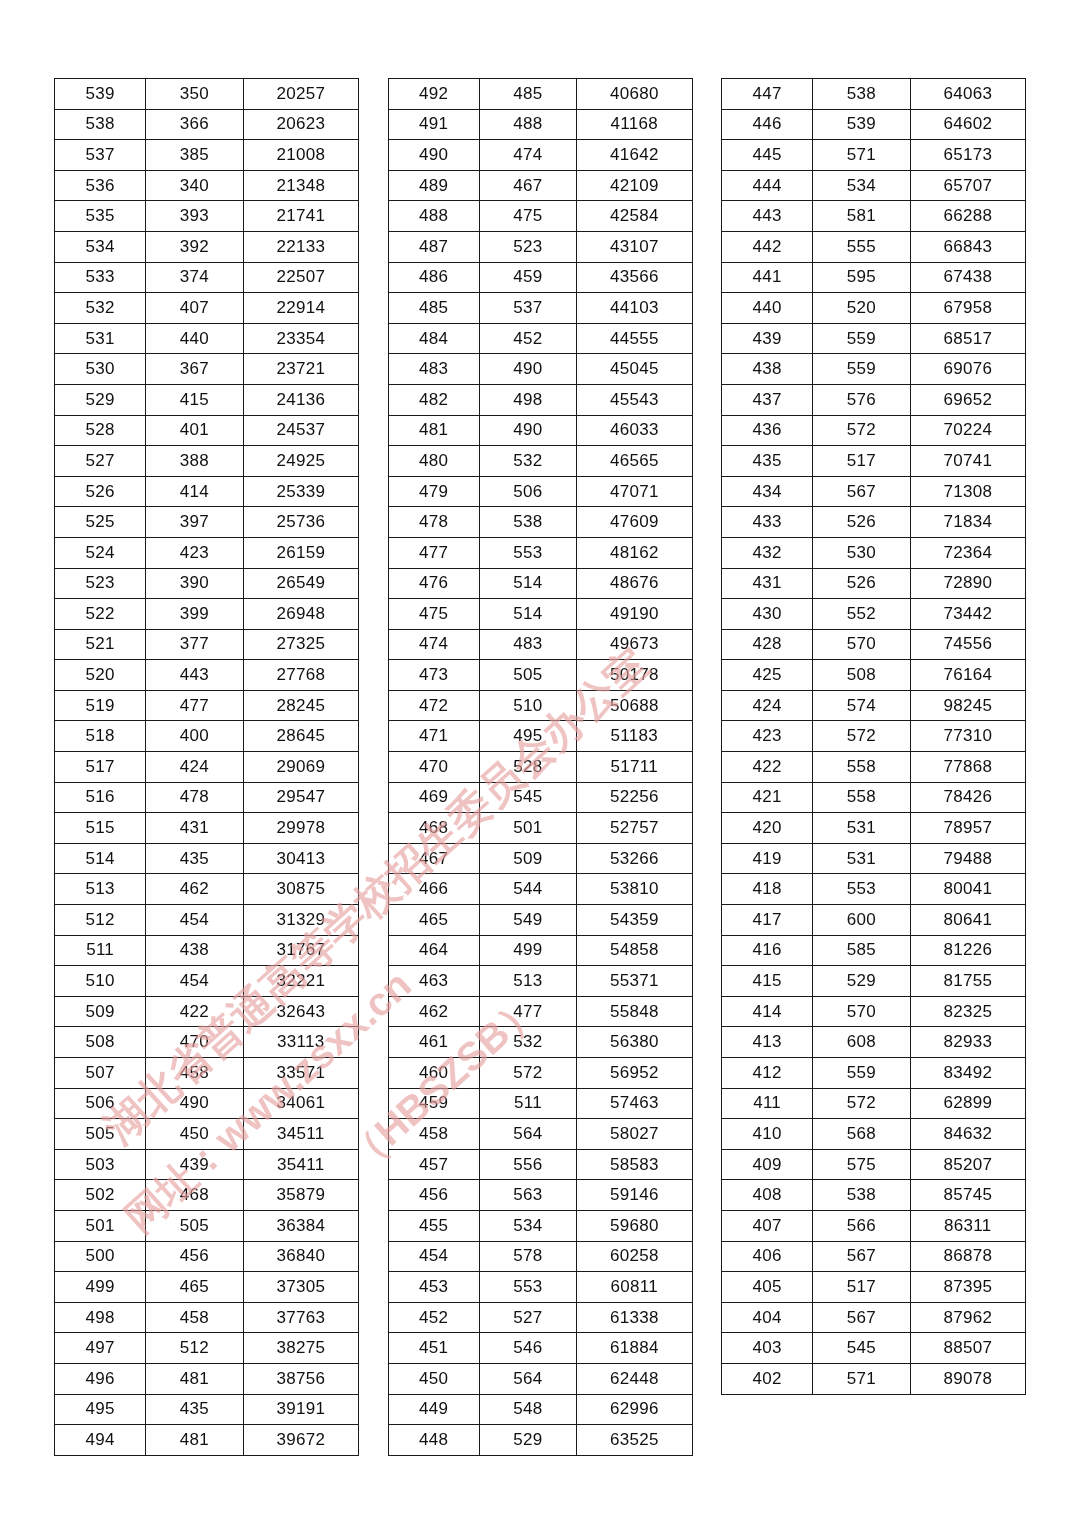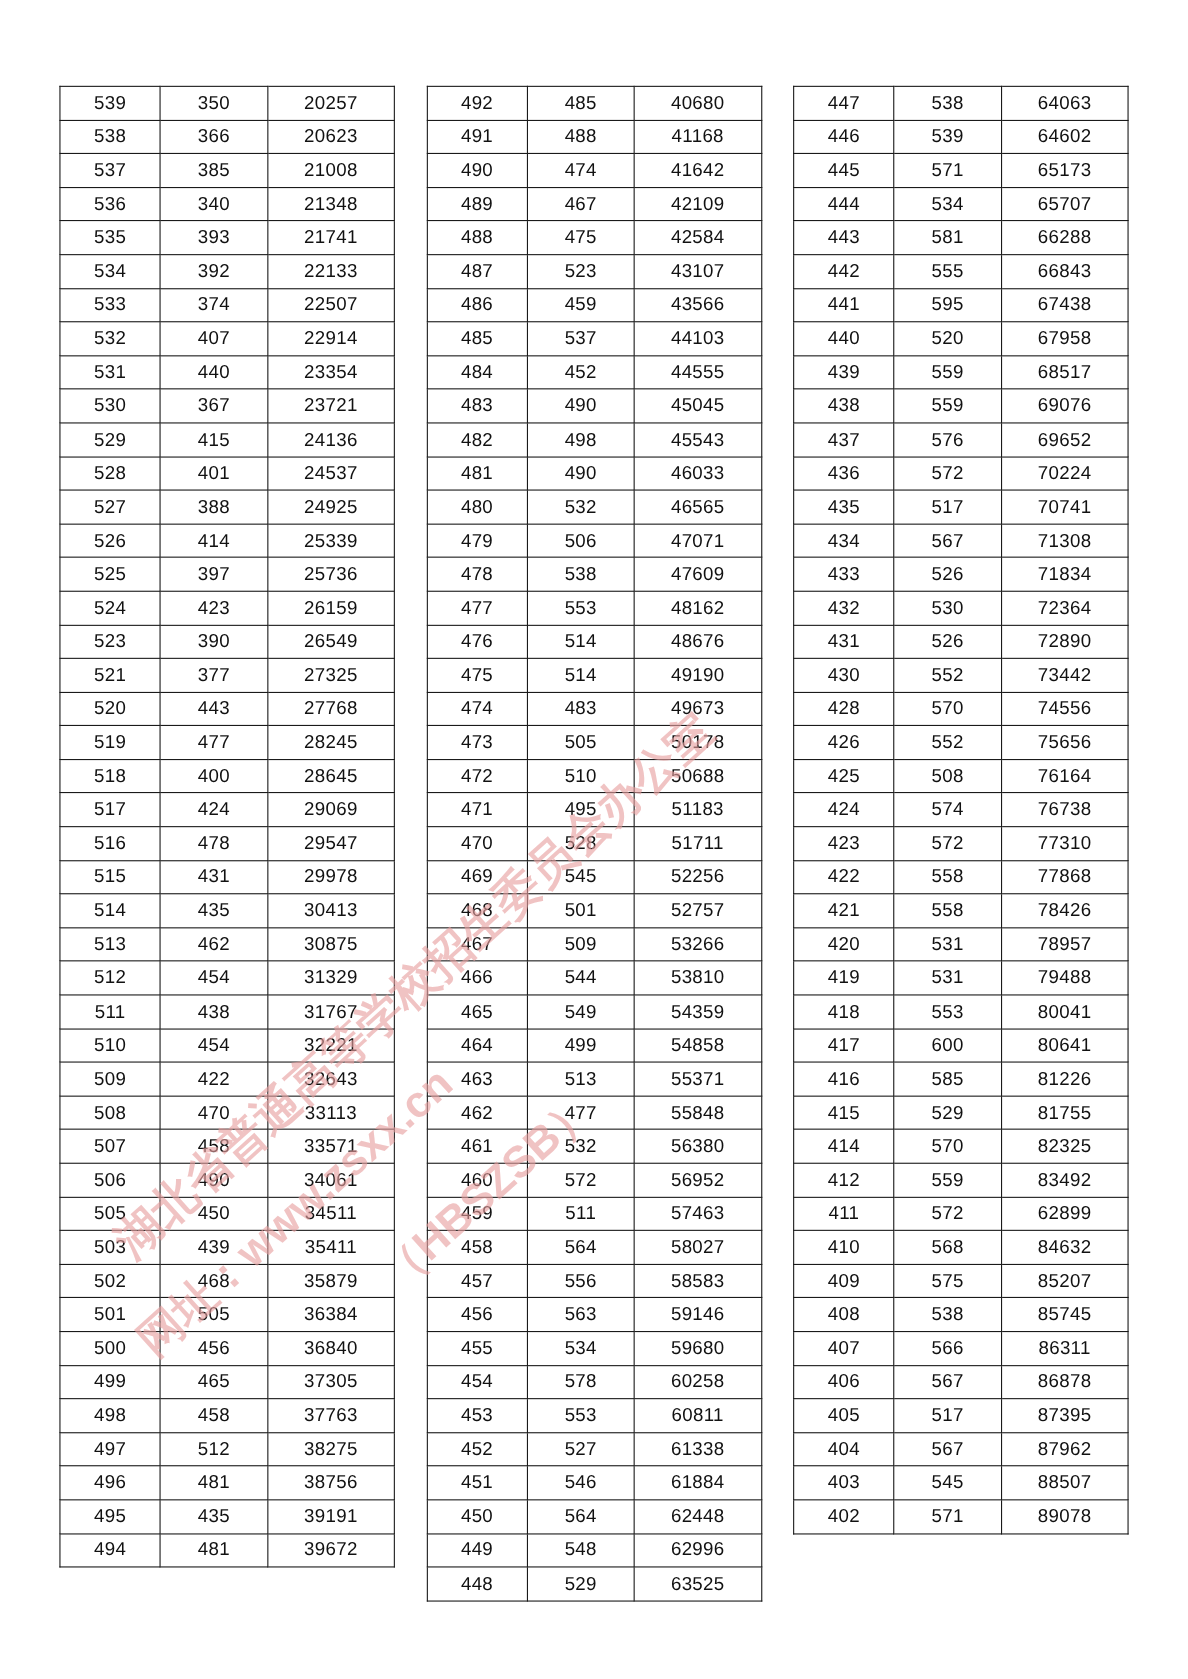--- a/index.html
+++ b/index.html
@@ -173,20 +173,25 @@
             <td class="c0">524</td>
             <td class="c1">423</td>
             <td class="c2">26159</td>
           </tr>
           <tr>
             <td class="c0">523</td>
             <td class="c1">390</td>
             <td class="c2">26549</td>
           </tr>
           <tr>
+            <td class="c0">522</td>
+            <td class="c1">399</td>
+            <td class="c2">26948</td>
+          </tr>
+          <tr>
             <td class="c0">521</td>
             <td class="c1">377</td>
             <td class="c2">27325</td>
           </tr>
           <tr>
             <td class="c0">520</td>
             <td class="c1">443</td>
             <td class="c2">27768</td>
           </tr>
           <tr>
@@ -636,33 +641,28 @@
             <td class="c0">430</td>
             <td class="c1">552</td>
             <td class="c2">73442</td>
           </tr>
           <tr>
             <td class="c0">428</td>
             <td class="c1">570</td>
             <td class="c2">74556</td>
           </tr>
           <tr>
-            <td class="c0">426</td>
-            <td class="c1">552</td>
-            <td class="c2">75656</td>
-          </tr>
-          <tr>
             <td class="c0">425</td>
             <td class="c1">508</td>
             <td class="c2">76164</td>
           </tr>
           <tr>
             <td class="c0">424</td>
             <td class="c1">574</td>
-            <td class="c2">76738</td>
+            <td class="c2">98245</td>
           </tr>
           <tr>
             <td class="c0">423</td>
             <td class="c1">572</td>
             <td class="c2">77310</td>
           </tr>
           <tr>
             <td class="c0">422</td>
             <td class="c1">558</td>
             <td class="c2">77868</td>
@@ -699,20 +699,25 @@
           </tr>
           <tr>
             <td class="c0">415</td>
             <td class="c1">529</td>
             <td class="c2">81755</td>
           </tr>
           <tr>
             <td class="c0">414</td>
             <td class="c1">570</td>
             <td class="c2">82325</td>
+          </tr>
+          <tr>
+            <td class="c0">413</td>
+            <td class="c1">608</td>
+            <td class="c2">82933</td>
           </tr>
           <tr>
             <td class="c0">412</td>
             <td class="c1">559</td>
             <td class="c2">83492</td>
           </tr>
           <tr>
             <td class="c0">411</td>
             <td class="c1">572</td>
             <td class="c2">62899</td>

